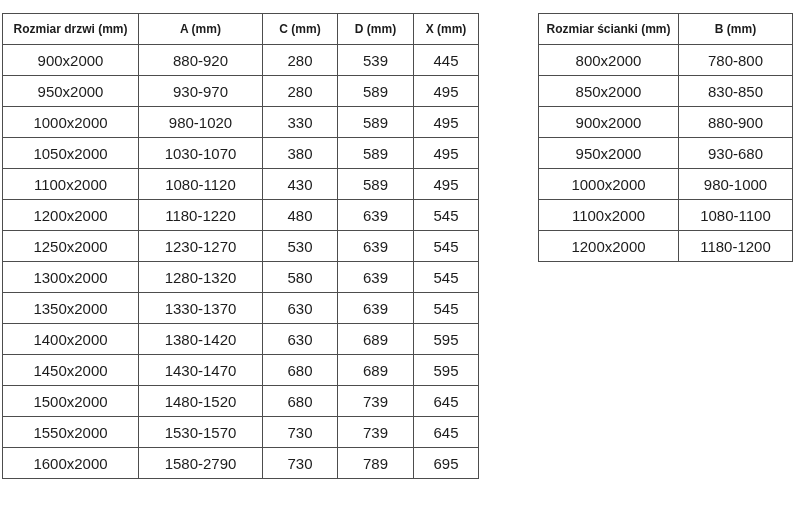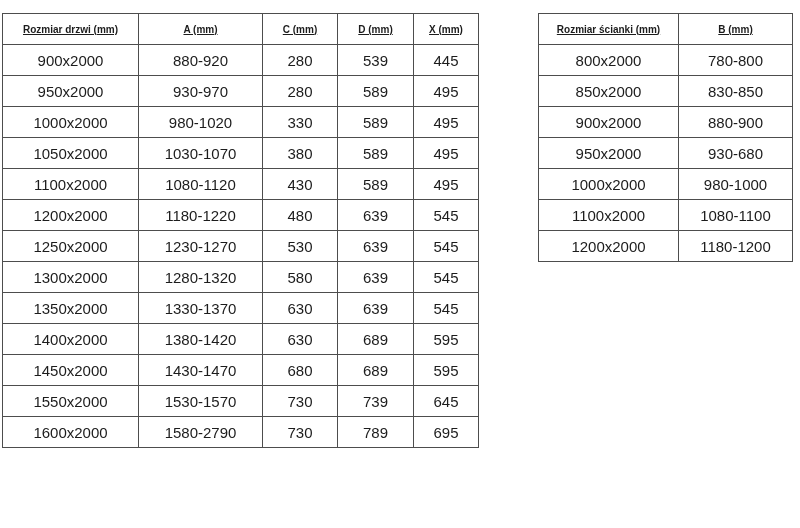--- a/index.html
+++ b/index.html
@@ -34,23 +34,22 @@
     padding: 0 2px;
     text-align: center;
     vertical-align: middle;
     color: var(--text-color);
     font-size: 15px;
     font-weight: normal;
     white-space: nowrap;
     overflow: hidden;
   }
   th {
-    font-size: 10px;
+    font-size: 12px;
     font-weight: bold;
-    text-decoration: underline;
   }
   #table-left col.c0 { width: 136px; }
   #table-left col.c1 { width: 124px; }
   #table-left col.c2 { width: 75px; }
   #table-left col.c3 { width: 76px; }
   #table-left col.c4 { width: 65px; }
   #table-right col.c0 { width: 140px; }
   #table-right col.c1 { width: 114px; }
 </style>
 </head>
@@ -145,20 +144,27 @@
         <td>595</td>
       </tr>
       <tr>
         <td>1450x2000</td>
         <td>1430-1470</td>
         <td>680</td>
         <td>689</td>
         <td>595</td>
       </tr>
       <tr>
+        <td>1500x2000</td>
+        <td>1480-1520</td>
+        <td>680</td>
+        <td>739</td>
+        <td>645</td>
+      </tr>
+      <tr>
         <td>1550x2000</td>
         <td>1530-1570</td>
         <td>730</td>
         <td>739</td>
         <td>645</td>
       </tr>
       <tr>
         <td>1600x2000</td>
         <td>1580-2790</td>
         <td>730</td>

